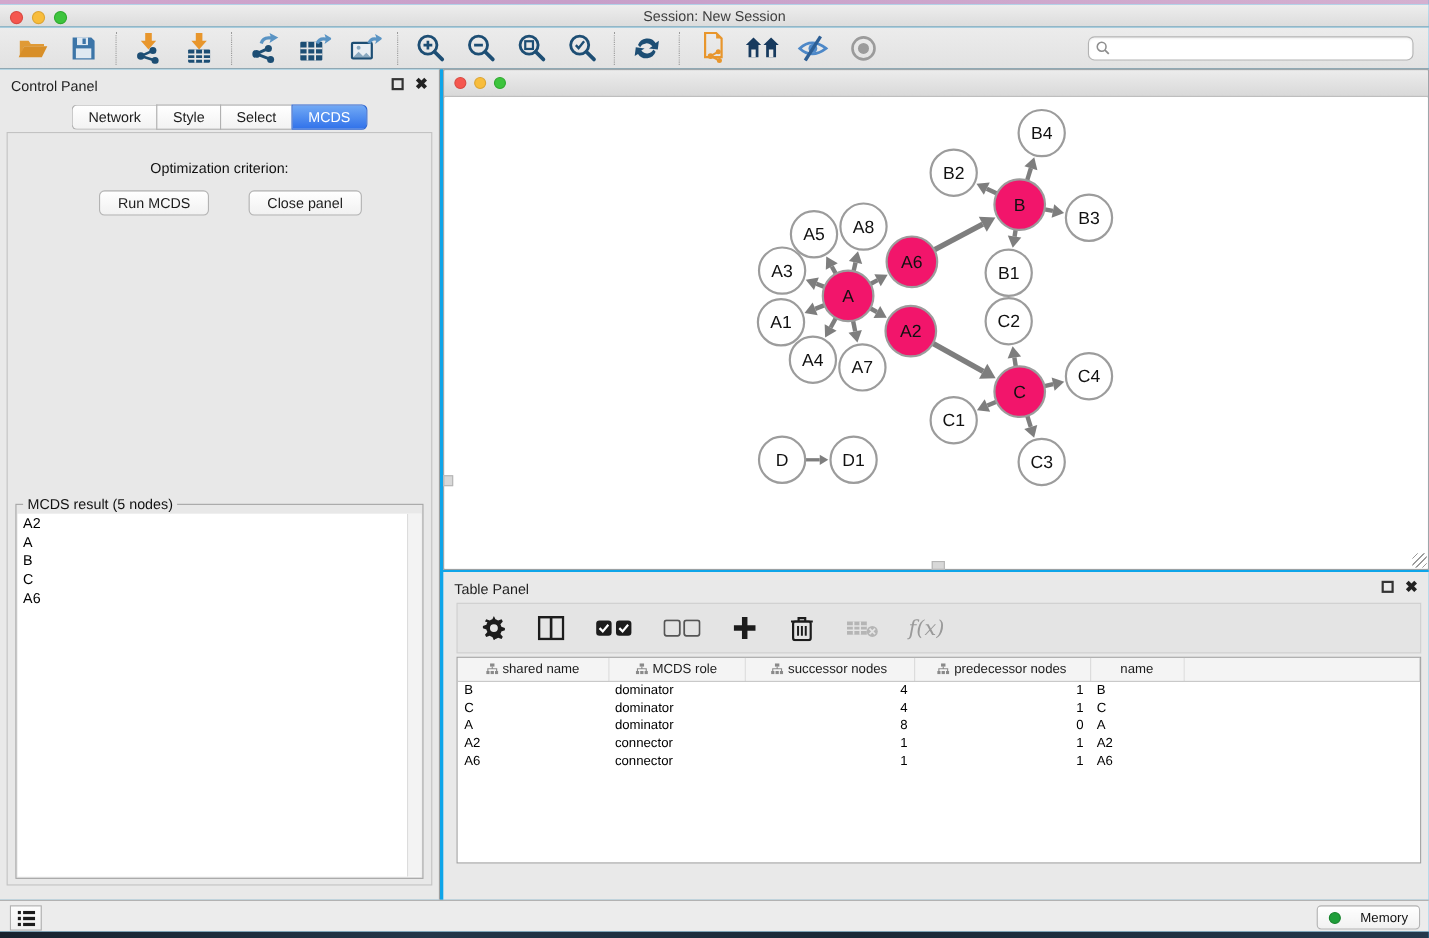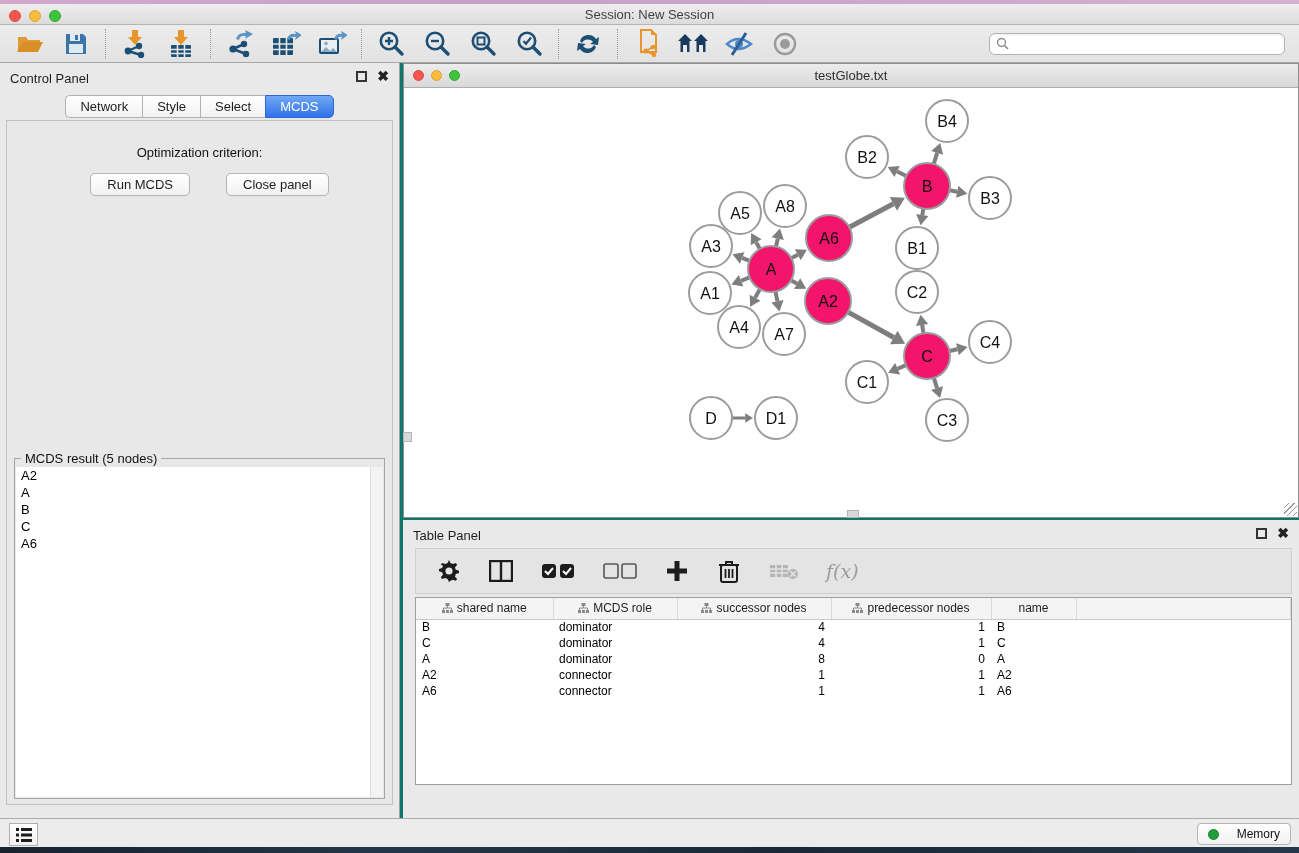--- a/index.html
+++ b/index.html
@@ -1,17 +1,17 @@
 <!DOCTYPE html>
 <html><head>
 <meta charset="utf-8">
 <style>
   * { margin:0; padding:0; box-sizing:border-box; }
   html,body { width:1299px; height:853px; font-family:"Liberation Sans",sans-serif; background:#e9e9e9; }
-  #screen { position:relative; width:1299px; height:853px; overflow:hidden; background:#0f766e; }
+  #screen { position:relative; width:1299px; height:853px; overflow:hidden; background:#0ea5e9; }
 
   
   .desktop-top { position:absolute; left:0; top:0; width:1299px; height:4px; background:linear-gradient(90deg,#d2a8cd,#c79fc9 40%,#d4b0d0); }
   .desktop-bottom { position:absolute; left:0; top:847px; width:1299px; height:6px; background:linear-gradient(90deg,#17222e,#233649 30%,#1a2836 60%,#24384c); }
 
   
   .titlebar { position:absolute; left:0; top:4px; width:1299px; height:21px; background:linear-gradient(#eeeeee,#dcdcdc); border-bottom:1px solid #b4b4b4; }
   .titlebar .title { position:absolute; left:0; right:0; top:3px; text-align:center; font-size:13px; color:#3f3f3f; }
   .lights { position:absolute; left:9px; top:6px; display:flex; gap:8px; }
   .light { width:12px; height:12px; border-radius:50%; }
@@ -292,21 +292,20 @@
     </div>
   </div>
 
   <div class="net-window">
     <div class="net-titlebar">
       <div class="net-lights">
         <span class="light red" style="width:11px;height:11px;"></span>
         <span class="light yellow" style="width:11px;height:11px;"></span>
         <span class="light green" style="width:11px;height:11px;"></span>
       </div>
-      <div class="title">testGlobe.txt</div>
     </div>
     <div class="net-canvas">
       <svg id="graph-svg" width="894" height="429" viewBox="0 0 894 429">
           <line x1="355.86073469061347" y1="159.87745621530175" x2="352.1761504927613" y2="153.22143314821398" stroke="#7e7e7e" stroke-width="4"></line>
           <polygon points="347.13926530938653,144.12254378469825 357.6004883825495,150.21867467350978 346.7518126029731,156.22419162291817" fill="#7e7e7e"></polygon>
           <line x1="371.9894005298291" y1="157.5476976157691" x2="373.7545227088569" y2="149.604647810144" stroke="#7e7e7e" stroke-width="4"></line>
           <polygon points="376.0105994701709,139.4523023842309 379.8068824819974,150.94961664861967 367.7021629357164,148.25967897166834" fill="#7e7e7e"></polygon>
           <line x1="345.52383930205286" y1="171.7674717324536" x2="338.18712031788846" y2="168.95506278852392" stroke="#7e7e7e" stroke-width="4"></line>
           <polygon points="328.47616069794714,165.2325282675464 340.40632359000966,163.16583686125122 335.96791704576725,174.7442887157966" fill="#7e7e7e"></polygon>
           <line x1="345.59698311096014" y1="188.42085910388454" x2="337.08090278669266" y2="191.77144808392418" stroke="#7e7e7e" stroke-width="4"></line>

